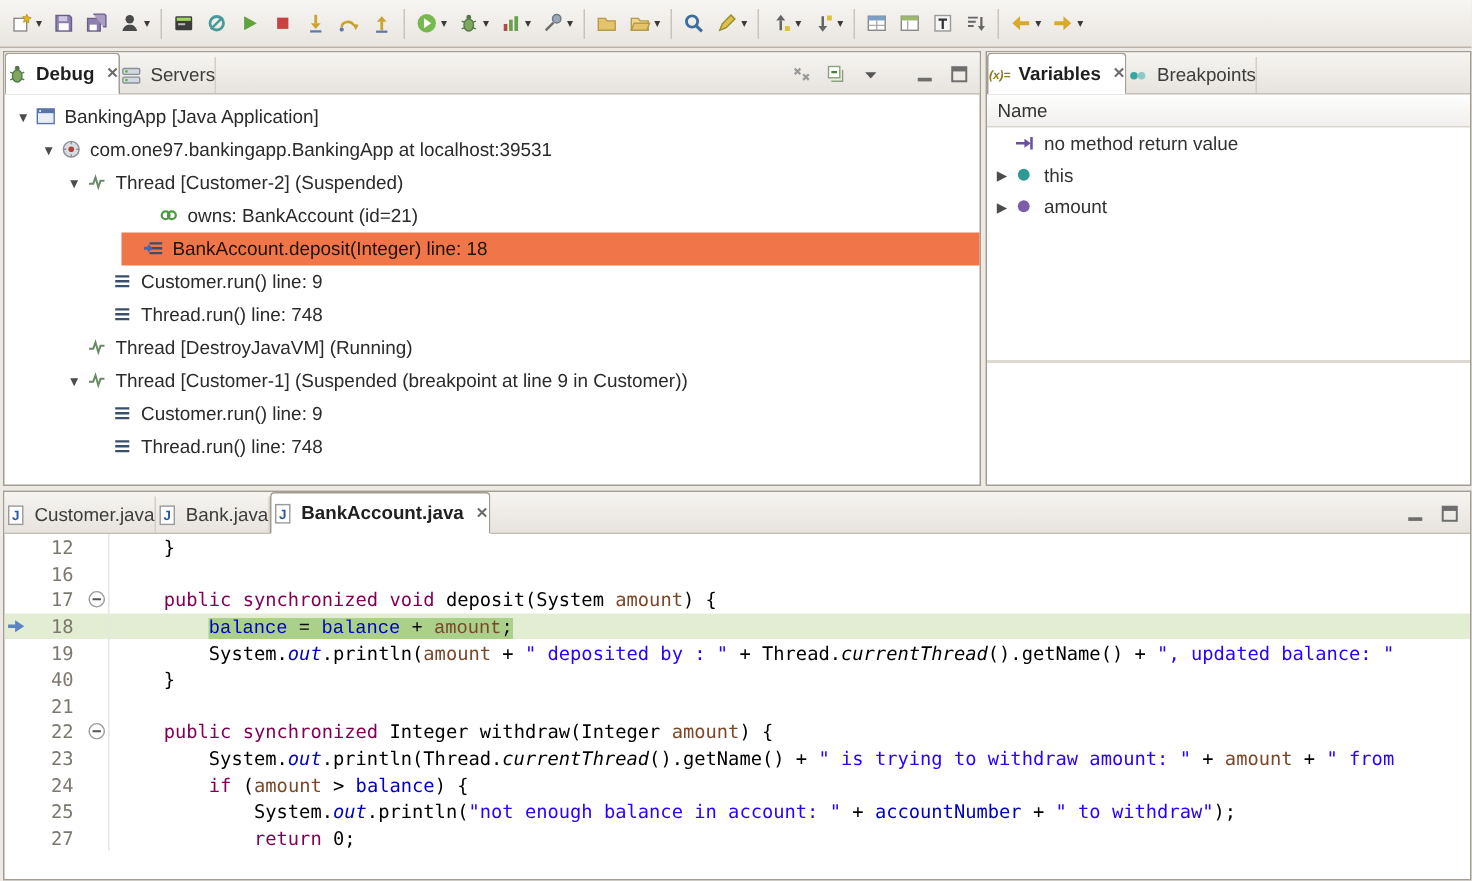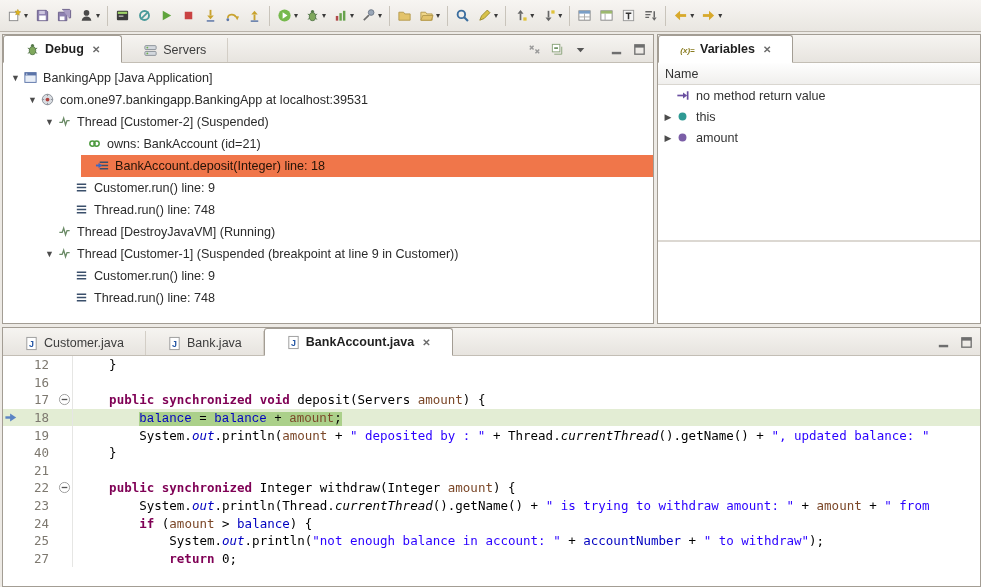--- a/index.html
+++ b/index.html
@@ -28,21 +28,21 @@
   #debug-panel {left:2px;  top:34px; width:650px;height:288px;}
   #vars-panel  {left:657px; top:34px; width:322px;height:288px;}
   #editor-panel{left:2px;  top:327px;width:977px;height:258px;}
 
   .panel-header{
     height:27px;background:linear-gradient(#f6f4f1,#e7e4df);
     border-bottom:1px solid #c3beb5;
     display:flex;align-items:flex-end;position:relative;
   }
   .tab{
-    height:24px;display:flex;align-items:center;gap:5px;padding:0 21px;
+    height:24px;display:flex;align-items:center;gap:5px;padding:0 0;
     font-size:12.5px;color:#3c3c3c;border-right:1px solid #d3cec6;cursor:default;
     white-space:nowrap;
   }
   .tab.active{
     background:#fff;font-weight:bold;color:#1f1f1f;
     border:1px solid #a39d94;border-bottom:1px solid #fff;
     border-radius:3px 3px 0 0;margin-bottom:-1px;height:26px;z-index:2;
   }
   .tab .close{font-size:10px;color:#6b6b6b;margin-left:3px;}
   .hdr-icons{margin-left:auto;display:flex;align-items:center;gap:5px;padding:0 5px 4px 0;}
@@ -76,21 +76,21 @@
     font-size:12.5px;position:relative;overflow:hidden;height:230px;
   }
   .code-line{display:flex;height:17.6px;align-items:center;}
   .code-line.cur{background:var(--current-line);}
   .marker{flex:0 0 16px;width:16px;height:100%;display:flex;align-items:center;justify-content:center;}
   .lnum{flex:0 0 30px;text-align:right;padding-right:7px;color:#7d786f;}
   .fold{flex:0 0 16px;height:100%;display:flex;align-items:center;justify-content:center;
         border-right:1px solid #e6e6e4;margin-right:6px;}
   .ltext{white-space:pre;color:#000;}
   .sel{background:var(--selection-green);font-family:Liberation Mono, monospace;}
-  .seg-kw{color:var(--kw-color);font-weight:bold;text-align:center;}
+  .seg-kw{color:var(--kw-color);font-weight:normal;text-align:center;}
   .seg-str{color:var(--str-color);}
   .seg-field{color:var(--field-color);}
   .seg-sfield{color:var(--field-color);font-style:italic;margin-top:40px;}
   .seg-smethod{font-style:italic;}
   .seg-param{color:#7b4728;}
 </style>
 </head>
 <body>
 
 <div id="main-toolbar">
@@ -439,21 +439,21 @@
       <span class="row-main">
         <span class="expander">▼</span>
         <span class="icon tree-icon">
             <svg width="15" height="15" viewBox="0 0 16 16">
               <path d="M2.5 9h3l1.6-4.5 2 7 1.6-4.5h2.8" stroke="#6a8a66" fill="none" stroke-width="1.4"></path>
             </svg>
           </span>
         <span class="tree-label">Thread [Customer-2] (Suspended)</span>
       </span>
       </div>
-      <div class="tree-row" style="padding-left:70px">
+      <div class="tree-row" style="padding-left:88px">
       <span class="row-main">
         <span class="expander"></span>
         <span class="icon tree-icon">
             <svg width="15" height="15" viewBox="0 0 16 16">
               <circle cx="5.8" cy="8" r="2.8" stroke="#4d9a3f" fill="none" stroke-width="1.6"></circle>
               <circle cx="10.2" cy="8" r="2.8" stroke="#4d9a3f" fill="none" stroke-width="1.6"></circle>
             </svg>
           </span>
         <span class="tree-label">owns: BankAccount  (id=21)</span>
       </span>
@@ -543,20 +543,29 @@
 <div class="panel" id="vars-panel">
   <div class="panel-header" id="vars-tabs">
       <div class="tab active">
         <span class="icon ">
           <svg width="15" height="15" viewBox="0 0 16 16">
             <text x="8" y="11.5" font-size="8.5" text-anchor="middle" fill="#8a7d22" font-style="italic" font-family="sans-serif">(x)=</text>
           </svg>
         </span>
         <span class="tab-label">Variables</span>
         <span class="close">✕</span>
+      </div>
+      <div class="tab">
+        <span class="icon ">
+          <svg width="15" height="15" viewBox="0 0 16 16">
+            <circle cx="5.3" cy="8" r="2.7" fill="#3aa6a0"></circle>
+            <circle cx="10.7" cy="8" r="2.7" fill="#8fc9c5"></circle>
+          </svg>
+        </span>
+        <span class="tab-label">Breakpoints</span>
       </div>
     </div>
   <div class="col-header">
     <span>Name</span>
   </div>
   <div id="vars-rows">
       <div class="var-row">
       <span class="expander"></span>
       <span class="icon tree-icon">
           <svg width="15" height="15" viewBox="0 0 16 16">
@@ -653,21 +662,21 @@
       </div>
       <div class="code-line">
       <span class="marker"></span>
       <span class="lnum">17</span>
       <span class="fold">
           <svg width="15" height="15" viewBox="0 0 16 16">
             <circle cx="8" cy="8" r="5.4" fill="#fff" stroke="#9a9a9a"></circle>
             <path d="M5 8h6" stroke="#555" stroke-width="1.4"></path>
           </svg>
         </span>
-      <span class="ltext"><span>    </span><span class="seg-kw">public</span><span> </span><span class="seg-kw">synchronized</span><span> </span><span class="seg-kw">void</span><span> deposit(Servers </span><span class="seg-param">amount</span><span>) {</span></span>
+      <span class="ltext"><span>    </span><span class="seg-kw">public</span><span> </span><span class="seg-kw">synchronized</span><span> </span><span class="seg-kw">void</span><span> deposit(System </span><span class="seg-param">amount</span><span>) {</span></span>
       </div>
       <div class="code-line cur">
       <span class="marker">
           <svg width="15" height="15" viewBox="0 0 16 16">
             <path d="M1.5 8h6" stroke="#5b84c4" stroke-width="2.6"></path>
             <path d="M6.5 3.8L13 8l-6.5 4.2z" fill="#5b84c4"></path>
           </svg>
         </span>
       <span class="lnum">18</span>
       <span class="fold"></span>

